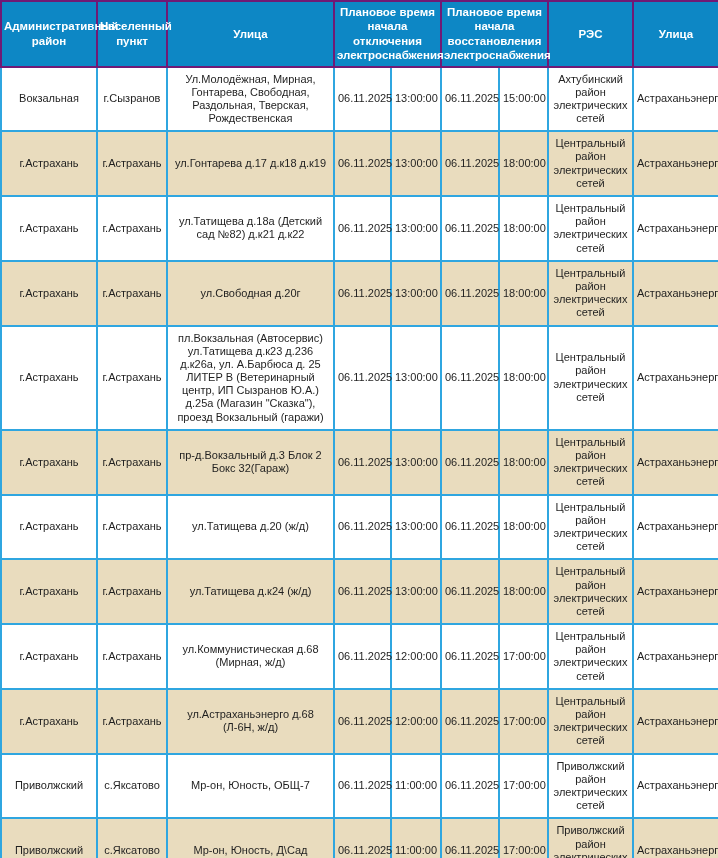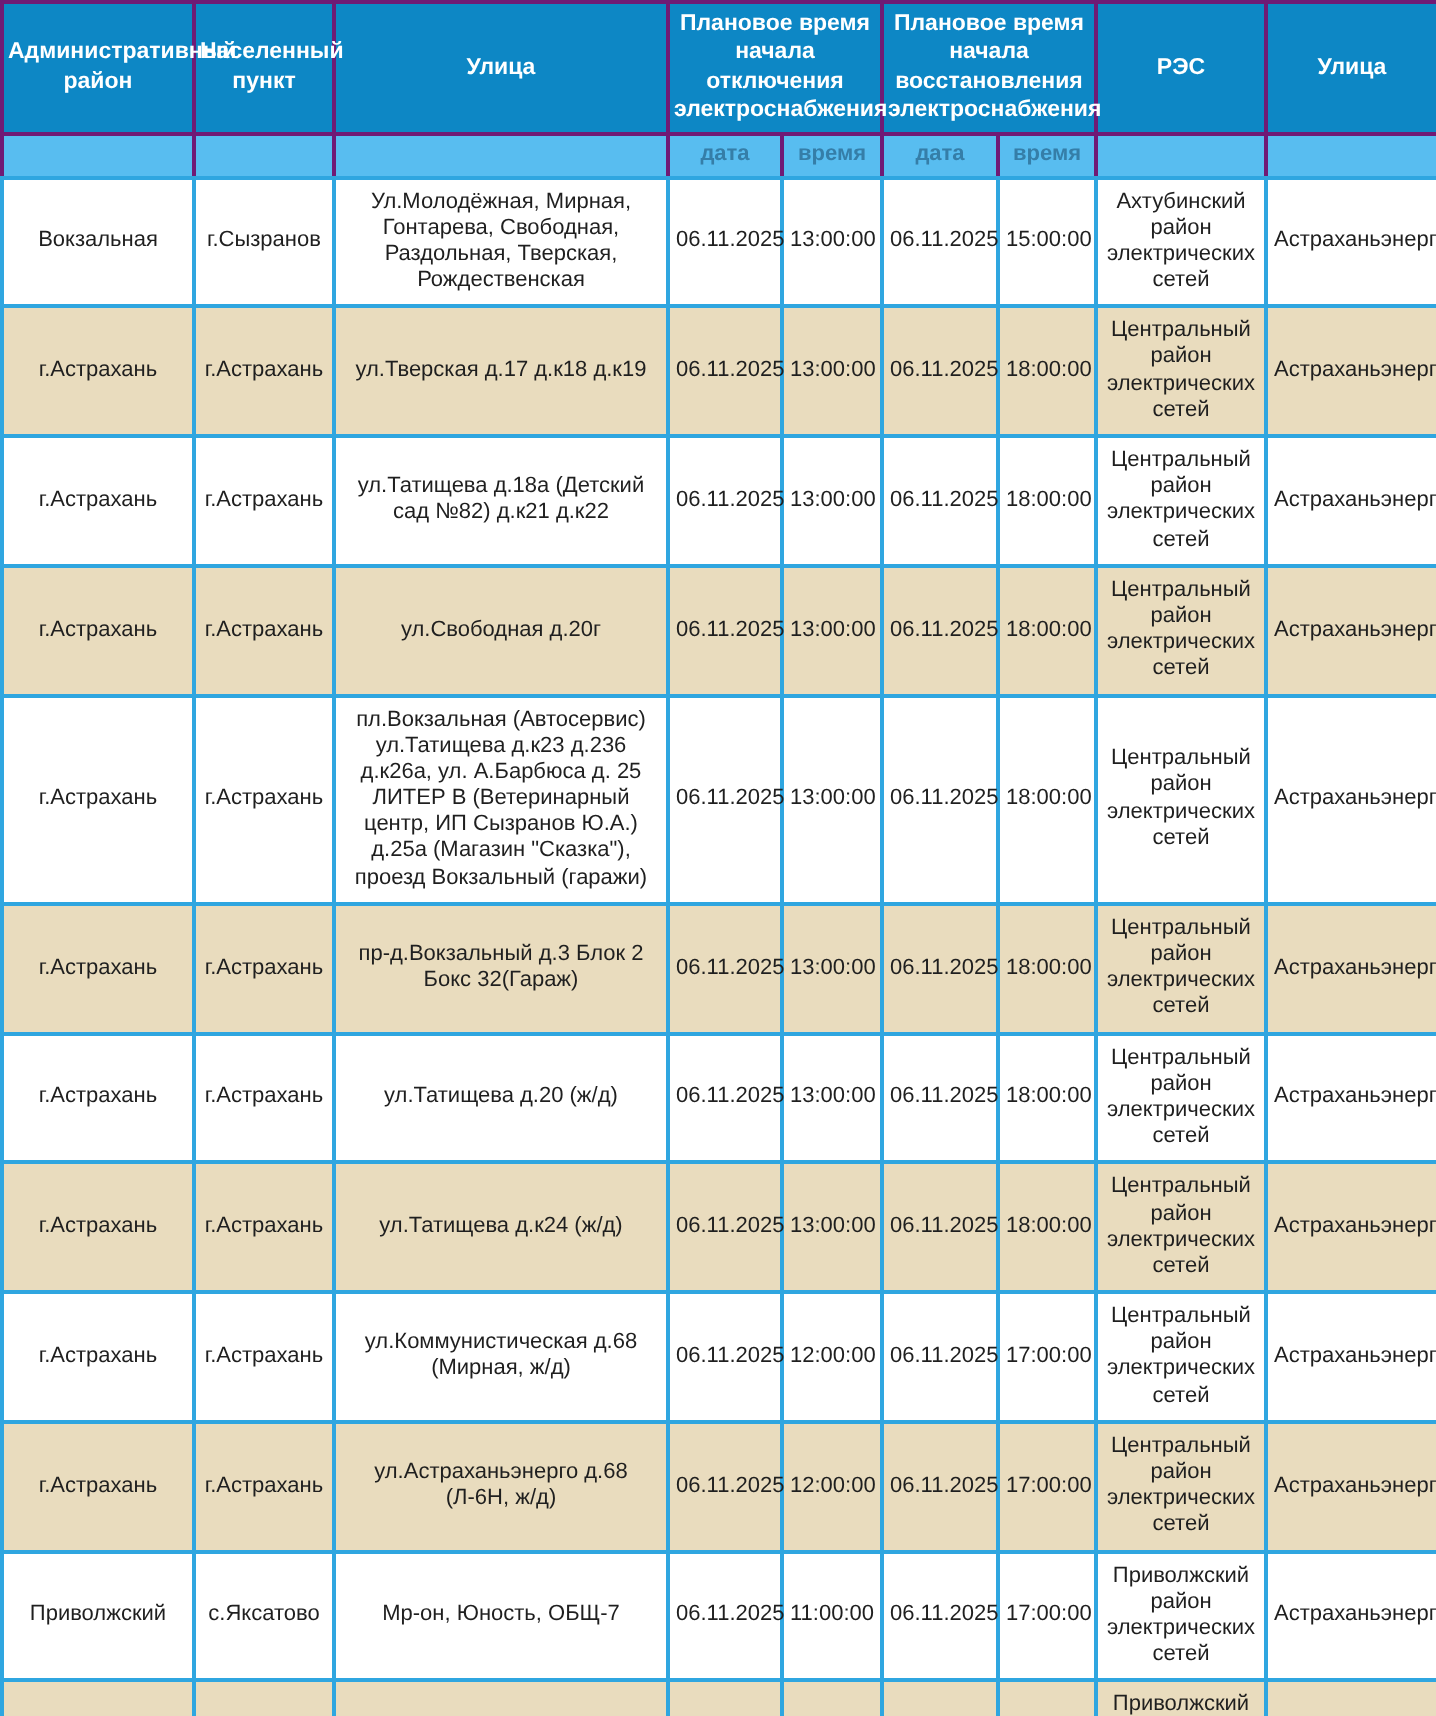--- a/index.html
+++ b/index.html
@@ -68,49 +68,38 @@
   <thead>
     <tr class="main-header">
       <th>Административный район</th>
       <th>Населенный пункт</th>
       <th>Улица</th>
       <th colspan="2">Плановое время начала отключения электроснабжения</th>
       <th colspan="2">Плановое время начала восстановления электроснабжения</th>
       <th>РЭС</th>
       <th>Улица</th>
     </tr>
-    <tr class="sub-header">
-      <th></th>
-      <th></th>
-      <th></th>
-      <th>дата</th>
-      <th>время</th>
-      <th>дата</th>
-      <th>время</th>
-      <th></th>
-      <th></th>
-    </tr>
   </thead>
   <tbody>
   <tr>
     <td>Вокзальная</td>
     <td>г.Сызранов</td>
     <td class="street-cell">Ул.Молодёжная, Мирная, Гонтарева, Свободная, Раздольная, Тверская, Рождественская</td>
     <td>06.11.2025</td>
     <td>13:00:00</td>
     <td>06.11.2025</td>
     <td>15:00:00</td>
     <td>Ахтубинский район электрических сетей</td>
     <td>Астраханьэнерго</td>
   </tr>
 
   <tr>
     <td>г.Астрахань</td>
     <td>г.Астрахань</td>
-    <td class="street-cell">ул.Тверская д.17 д.к18 д.к19</td>
+    <td class="street-cell">ул.Гонтарева д.17 д.к18 д.к19</td>
     <td>06.11.2025</td>
     <td>13:00:00</td>
     <td>06.11.2025</td>
     <td>18:00:00</td>
     <td>Центральный район электрических сетей</td>
     <td>Астраханьэнерго</td>
   </tr>
 
   <tr>
     <td>г.Астрахань</td>

